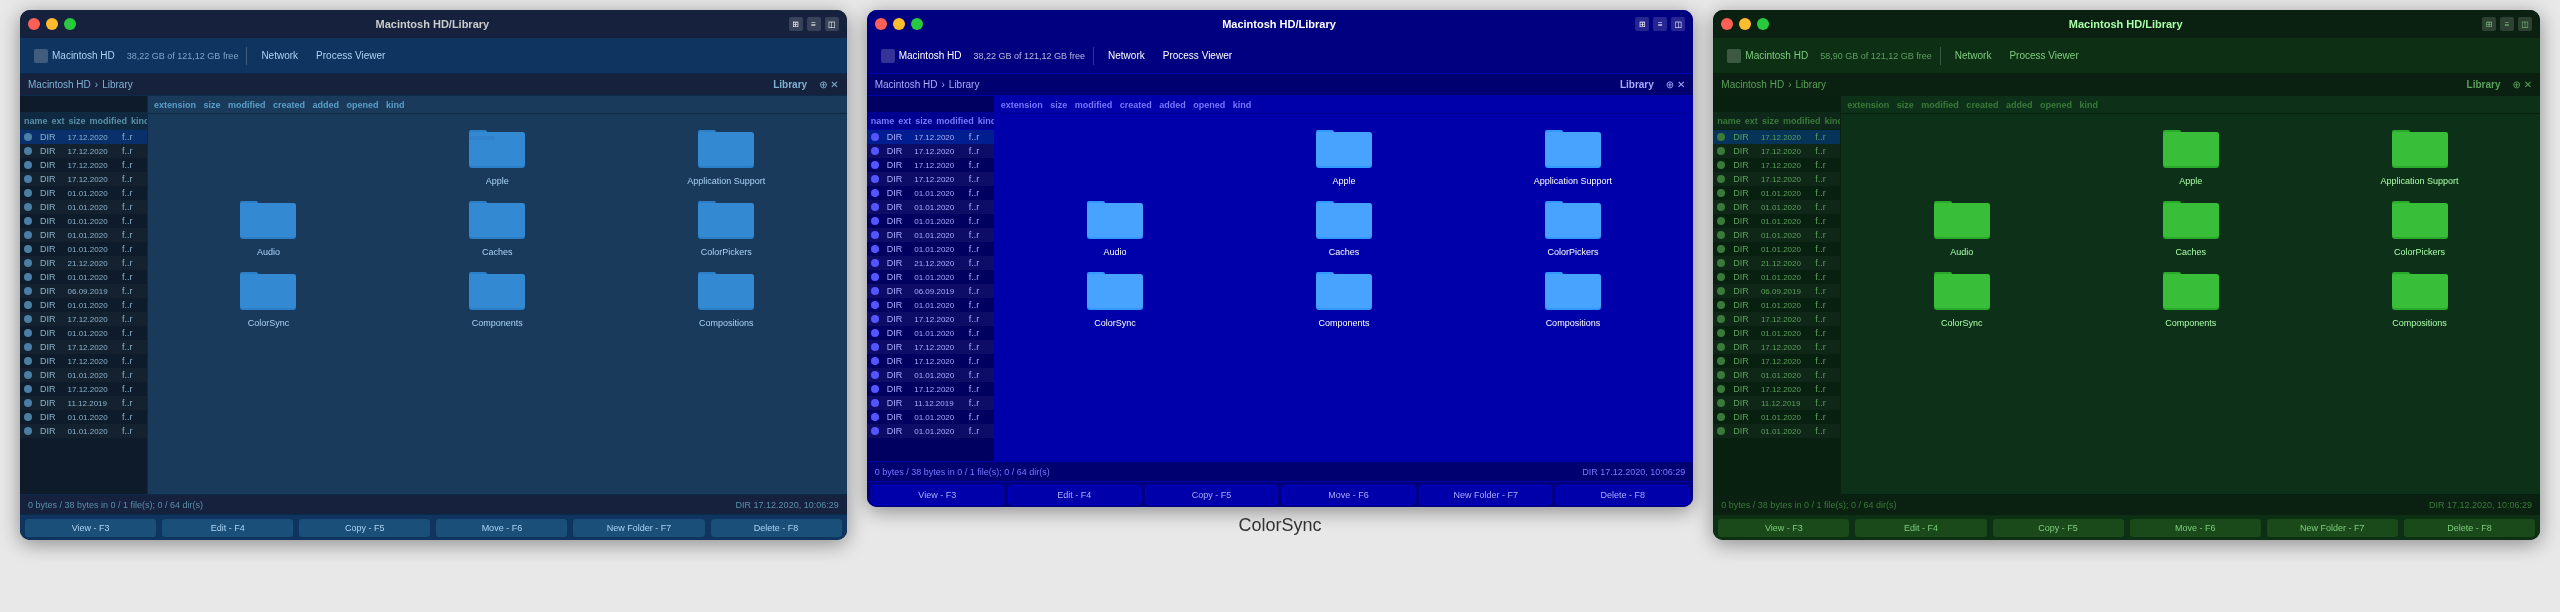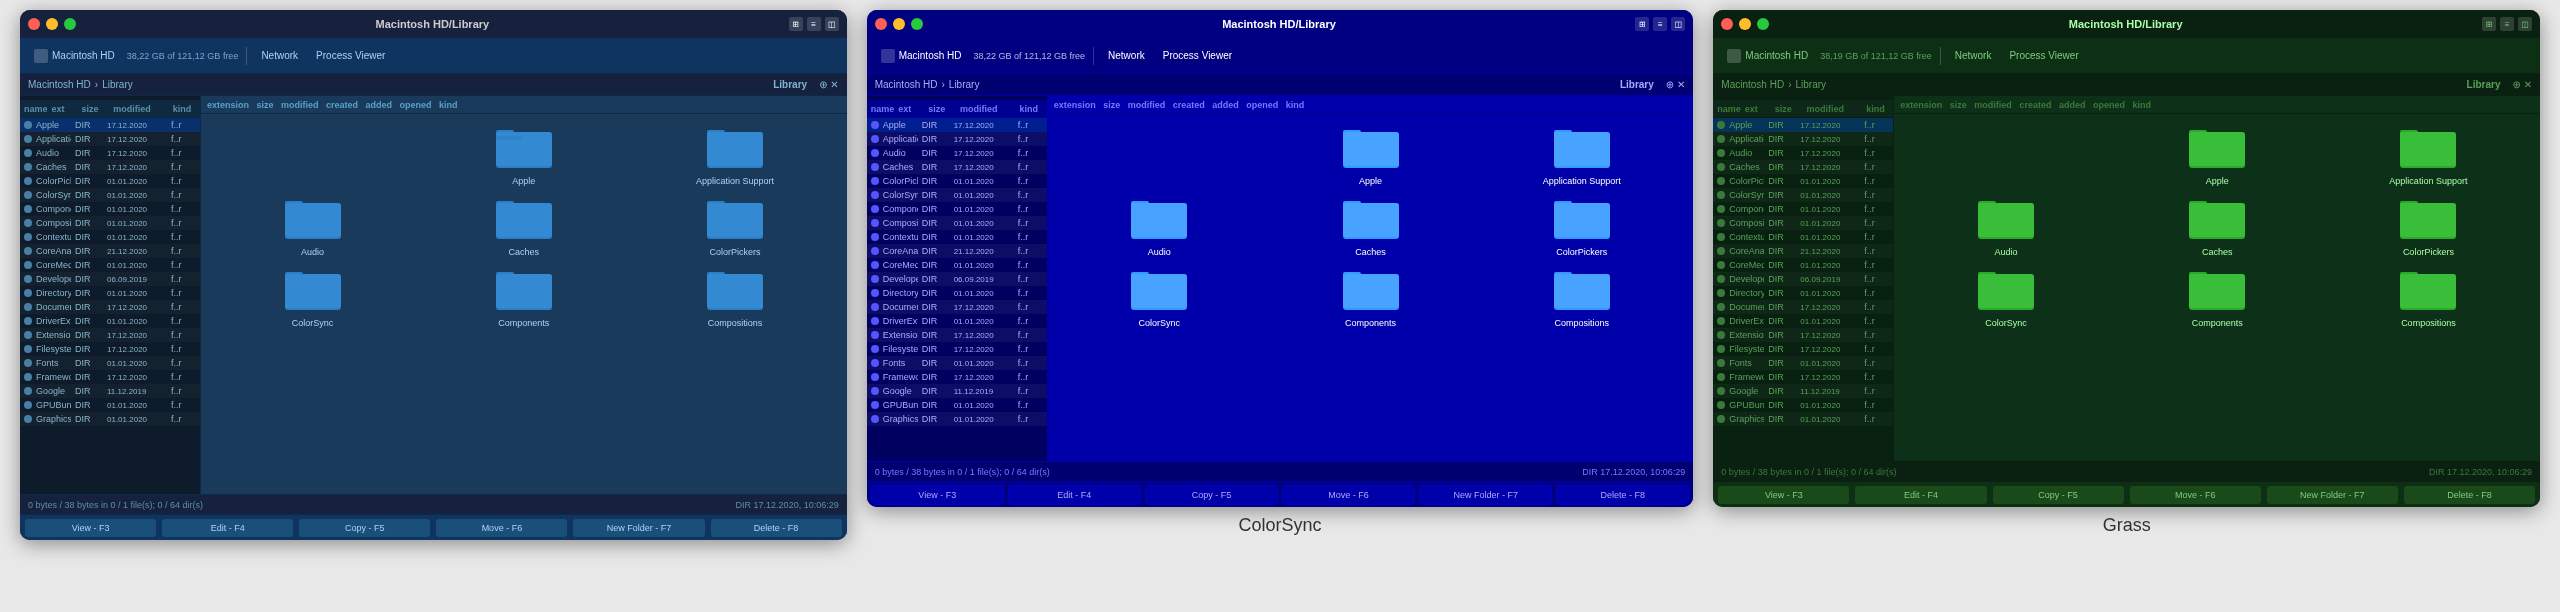--- a/index.html
+++ b/index.html
@@ -145,25 +145,25 @@
     
     .content-area {
       flex: 1;
       display: flex;
       flex-direction: row;
       overflow: hidden;
     }
 
     
     .sidebar {
-      width: 181px;
+      width: 128px;
       flex-shrink: 0;
       display: flex;
       flex-direction: column;
-      padding: 4px 0;
+      padding: 16px 0;
       overflow: hidden;
     }
 
     .sidebar-dot {
       width: 8px;
       height: 8px;
       border-radius: 50%;
       flex-shrink: 0;
     }
 
@@ -984,21 +984,21 @@
           <div class="tb-btn">⊞</div>
           <div class="tb-btn">≡</div>
           <div class="tb-btn">◫</div>
         </div>
       </div>
       <div class="toolbar">
         <div class="toolbar-item">
           <div class="toolbar-icon"></div>
           <span>Macintosh HD</span>
         </div>
-        <span style="font-size:9px; opacity:0.7">38,19 GB of 121,12 GB free</span>
+        <span style="font-size:9px; opacity:0.7">58,90 GB of 121,12 GB free</span>
         <div class="toolbar-divider"></div>
         <div class="toolbar-item">
           <span>Network</span>
         </div>
         <div class="toolbar-item">
           <span>Process Viewer</span>
         </div>
       </div>
       <div class="path-bar">
         <span style="cursor:pointer">Macintosh HD</span>
@@ -1270,15 +1270,14 @@
       </div>
       <div class="bottom-toolbar">
         <div class="bottom-btn">View - F3</div>
         <div class="bottom-btn">Edit - F4</div>
         <div class="bottom-btn">Copy - F5</div>
         <div class="bottom-btn">Move - F6</div>
         <div class="bottom-btn">New Folder - F7</div>
         <div class="bottom-btn">Delete - F8</div>
       </div>
     </div>
-    <div class="theme-label">Grass</div>
   </div>
 </div>
 
 </body></html>

